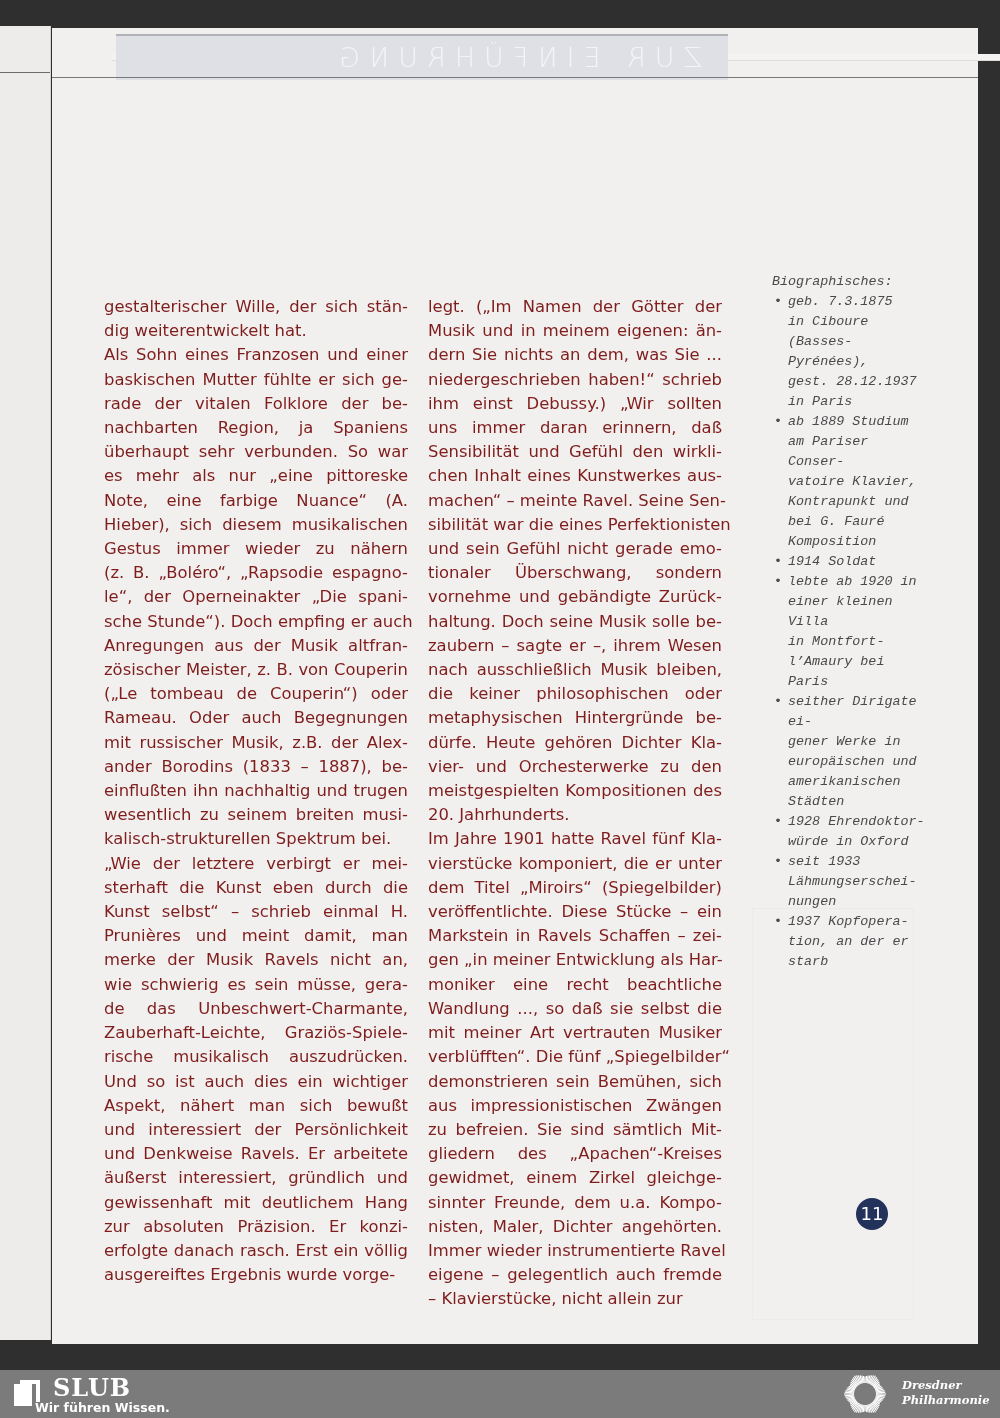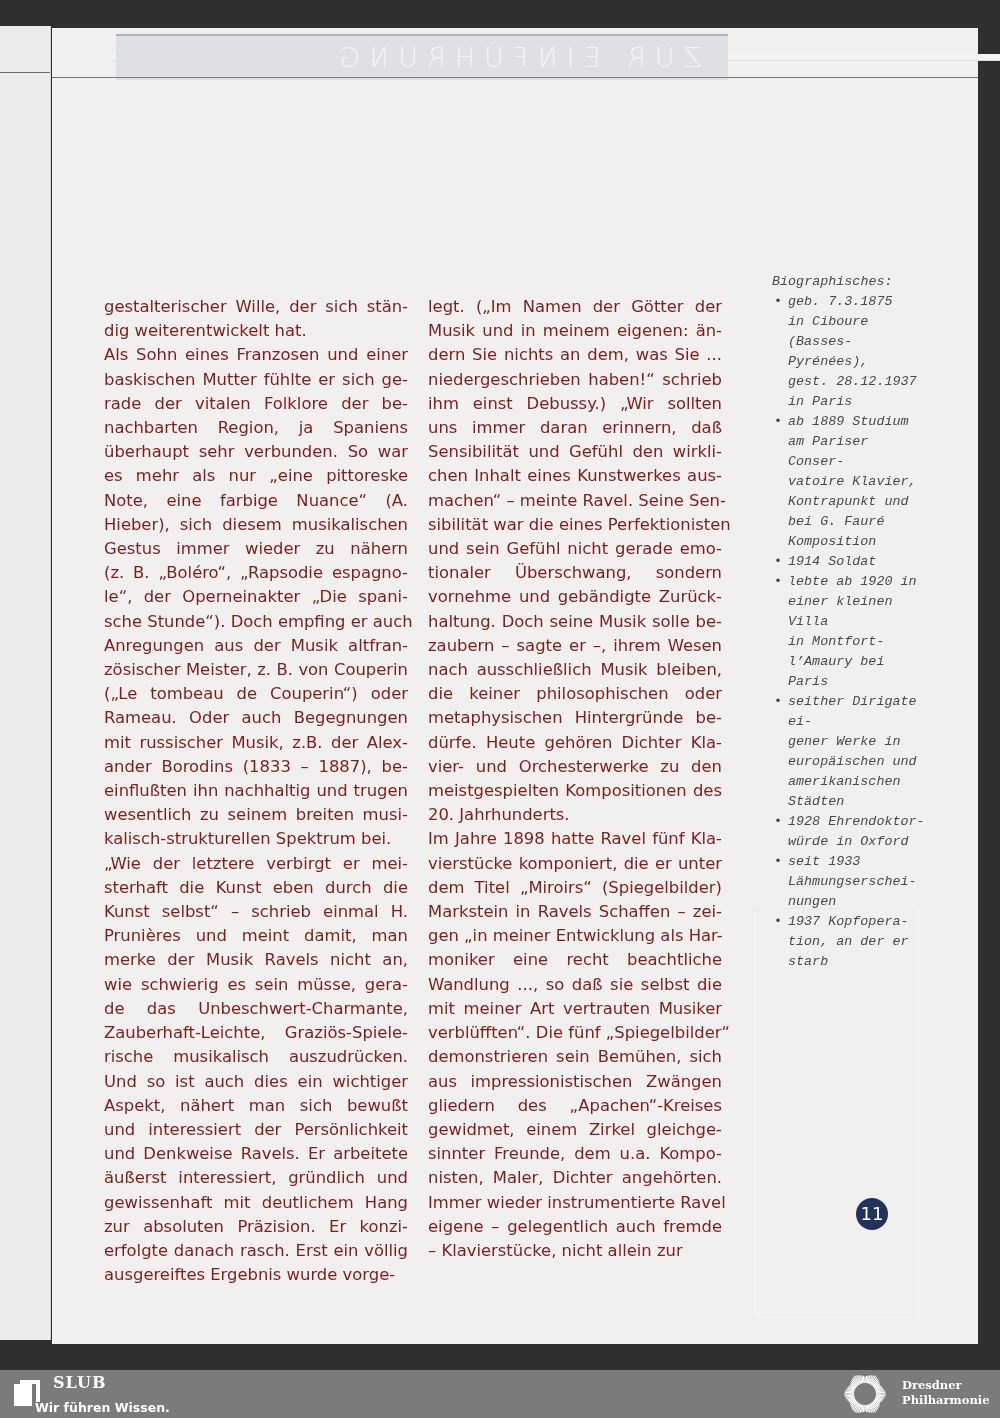--- a/index.html
+++ b/index.html
@@ -62,30 +62,30 @@
     position:absolute; left:804px; top:1170px; width:32px; height:32px; border-radius:50%;
     background:#22325a; color:#fff; font-size:18px; line-height:32px; text-align:center;
     font-family:"DejaVu Sans", sans-serif;
   }
   .footer {
     position:absolute; left:0; top:1370px; width:1000px; height:48px; background:#7b7b7b;
   }
   .slub-icon { position:absolute; left:14px; top:10px; width:28px; height:26px; }
   .slub-name {
     position:absolute; left:53px; top:3px; color:#fff;
-    font-family:"DejaVu Serif", serif; font-weight:bold; font-size:16px; letter-spacing:1px;
+    font-family:"DejaVu Serif", serif; font-weight:bold; font-size:24px; letter-spacing:1px;
   }
   .slub-tag {
     position:absolute; left:35px; top:30px; color:#ffffff;
     font-family:"DejaVu Sans", sans-serif; font-size:12.5px; font-weight:bold;
   }
   .dp-icon { position:absolute; left:842px; top:1px; width:46px; height:46px; }
   .dp-name {
     position:absolute; left:902px; top:8px; color:#fff;
-    font-family:"DejaVu Serif", serif; font-size:11.5px; line-height:15px; font-weight:bold;
+    font-family:"DejaVu Serif", serif; font-size:11.5px; line-height:15px; font-weight:bold;font-style:italic;
   }
 </style>
 </head>
 <body>
 
 <div class="scan-bg"></div>
 <div class="left-page">
     <div class="rule"></div>
   </div>
 
@@ -157,31 +157,33 @@
       <span class="line">vornehme und gebändigte Zurück-</span>
       <span class="line">haltung. Doch seine Musik solle be-</span>
       <span class="line">zaubern – sagte er –, ihrem Wesen</span>
       <span class="line">nach ausschließlich Musik bleiben,</span>
       <span class="line">die keiner philosophischen oder</span>
       <span class="line">metaphysischen Hintergründe be-</span>
       <span class="line">dürfe. Heute gehören Dichter Kla-</span>
       <span class="line">vier- und Orchesterwerke zu den</span>
       <span class="line">meistgespielten Kompositionen des</span>
       <span class="line last">20. Jahrhunderts.</span>
-      <span class="line">Im Jahre 1898 hatte Ravel fünf Kla-</span>
+      <span class="line">Im Jahre 1901 hatte Ravel fünf Kla-</span>
       <span class="line">vierstücke komponiert, die er unter</span>
       <span class="line">dem Titel „Miroirs“ (Spiegelbilder)</span>
+      <span class="line">veröffentlichte. Diese Stücke – ein</span>
       <span class="line">Markstein in Ravels Schaffen – zei-</span>
       <span class="line">gen „in meiner Entwicklung als Har-</span>
       <span class="line">moniker eine recht beachtliche</span>
       <span class="line">Wandlung ..., so daß sie selbst die</span>
       <span class="line">mit meiner Art vertrauten Musiker</span>
       <span class="line">verblüfften“. Die fünf „Spiegelbilder“</span>
       <span class="line">demonstrieren sein Bemühen, sich</span>
       <span class="line">aus impressionistischen Zwängen</span>
+      <span class="line">zu befreien. Sie sind sämtlich Mit-</span>
       <span class="line">gliedern des „Apachen“-Kreises</span>
       <span class="line">gewidmet, einem Zirkel gleichge-</span>
       <span class="line">sinnter Freunde, dem u.a. Kompo-</span>
       <span class="line">nisten, Maler, Dichter angehörten.</span>
       <span class="line">Immer wieder instrumentierte Ravel</span>
       <span class="line">eigene – gelegentlich auch fremde</span>
       <span class="line last">– Klavierstücke, nicht allein zur</span>
     </div>
 
   <div class="sidebar">

